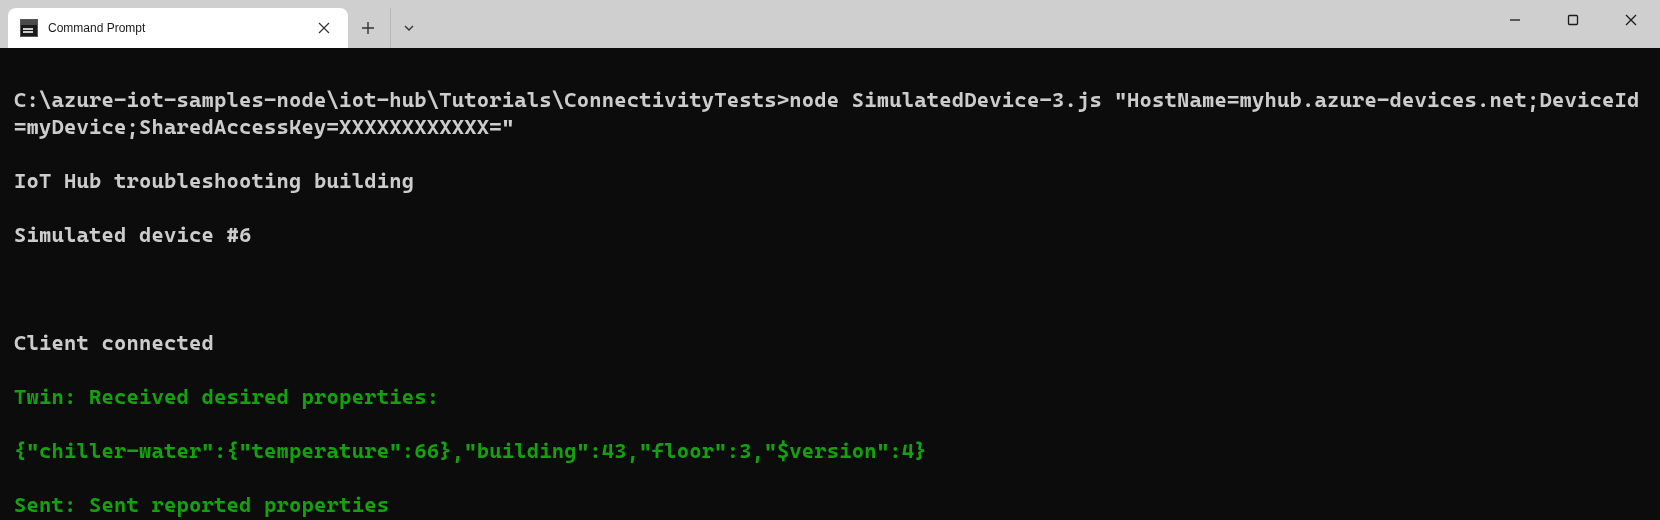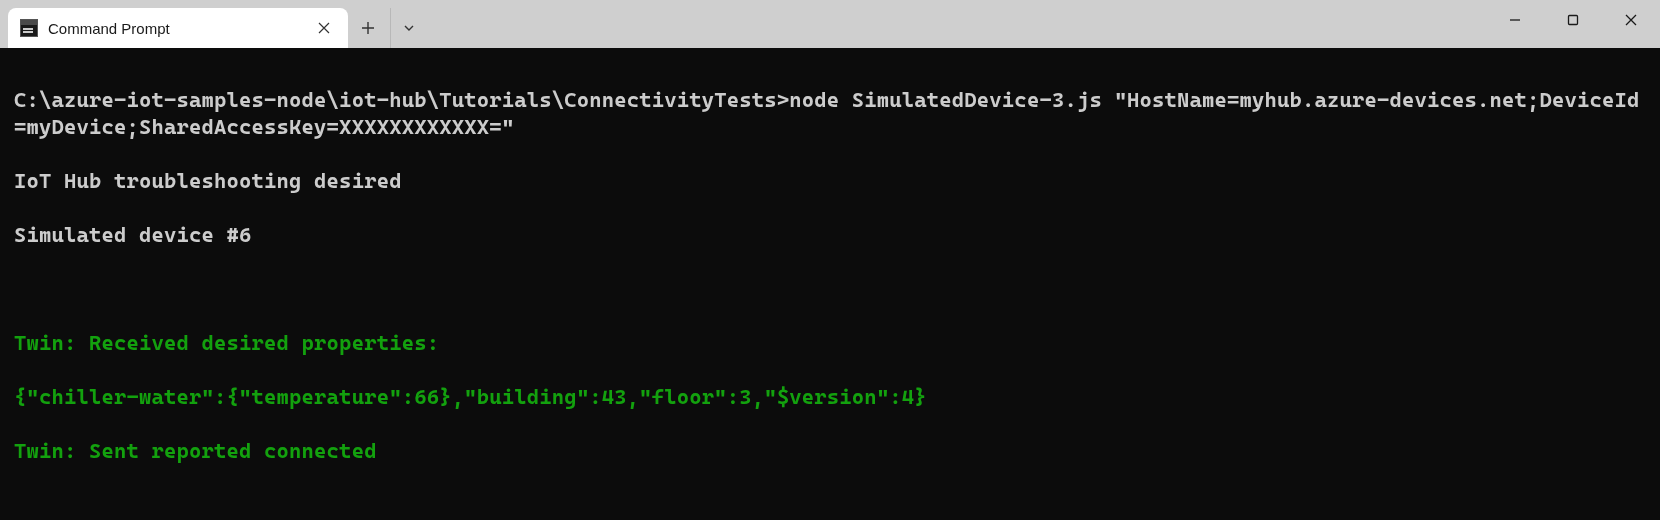--- a/index.html
+++ b/index.html
@@ -41,21 +41,21 @@
       position: absolute;
       left: 2px;
       top: 8px;
       width: 10px;
       height: 2px;
       background: #ccc;
       box-shadow: 0 3px 0 #ccc;
     }
     .tab-title {
       font-family: 'Segoe UI', sans-serif;
-      font-size: 15px;
+      font-size: 12px;
       color: #1a1a1a;
       flex: 1;
       white-space: nowrap;
       overflow: hidden;
     }
     .tab-close {
       width: 24px;
       height: 24px;
       display: flex;
       align-items: center;
@@ -149,24 +149,25 @@
     <div class="win-btn">
       <svg viewBox="0 0 14 14">
           <path d="M2 2 L12 12 M12 2 L2 12" stroke="#1a1a1a" stroke-width="1.3" fill="none"></path>
         </svg>
     </div>
   </div>
 </div>
 
 <div class="terminal">
 <span class="line">C:\azure-iot-samples-node\iot-hub\Tutorials\ConnectivityTests&gt;node SimulatedDevice-3.js "HostName=myhub.azure-devices.net;DeviceId=myDevice;SharedAccessKey=XXXXXXXXXXXX="</span>
-<span class="line">IoT Hub troubleshooting desired</span>
+<span class="line">IoT Hub troubleshooting building</span>
 <span class="line">Simulated device #6</span>
 <span class="line">&nbsp;</span>
+<span class="line">Client connected</span>
 <span class="line green">Twin: Received desired properties:</span>
 <span class="line green">{"chiller-water":{"temperature":66},"building":43,"floor":3,"$version":4}</span>
-<span class="line green">Twin: Sent reported connected</span>
+<span class="line green">Sent: Sent reported properties</span>
 
 
 
 
 
 </div>
 
 </body></html>

